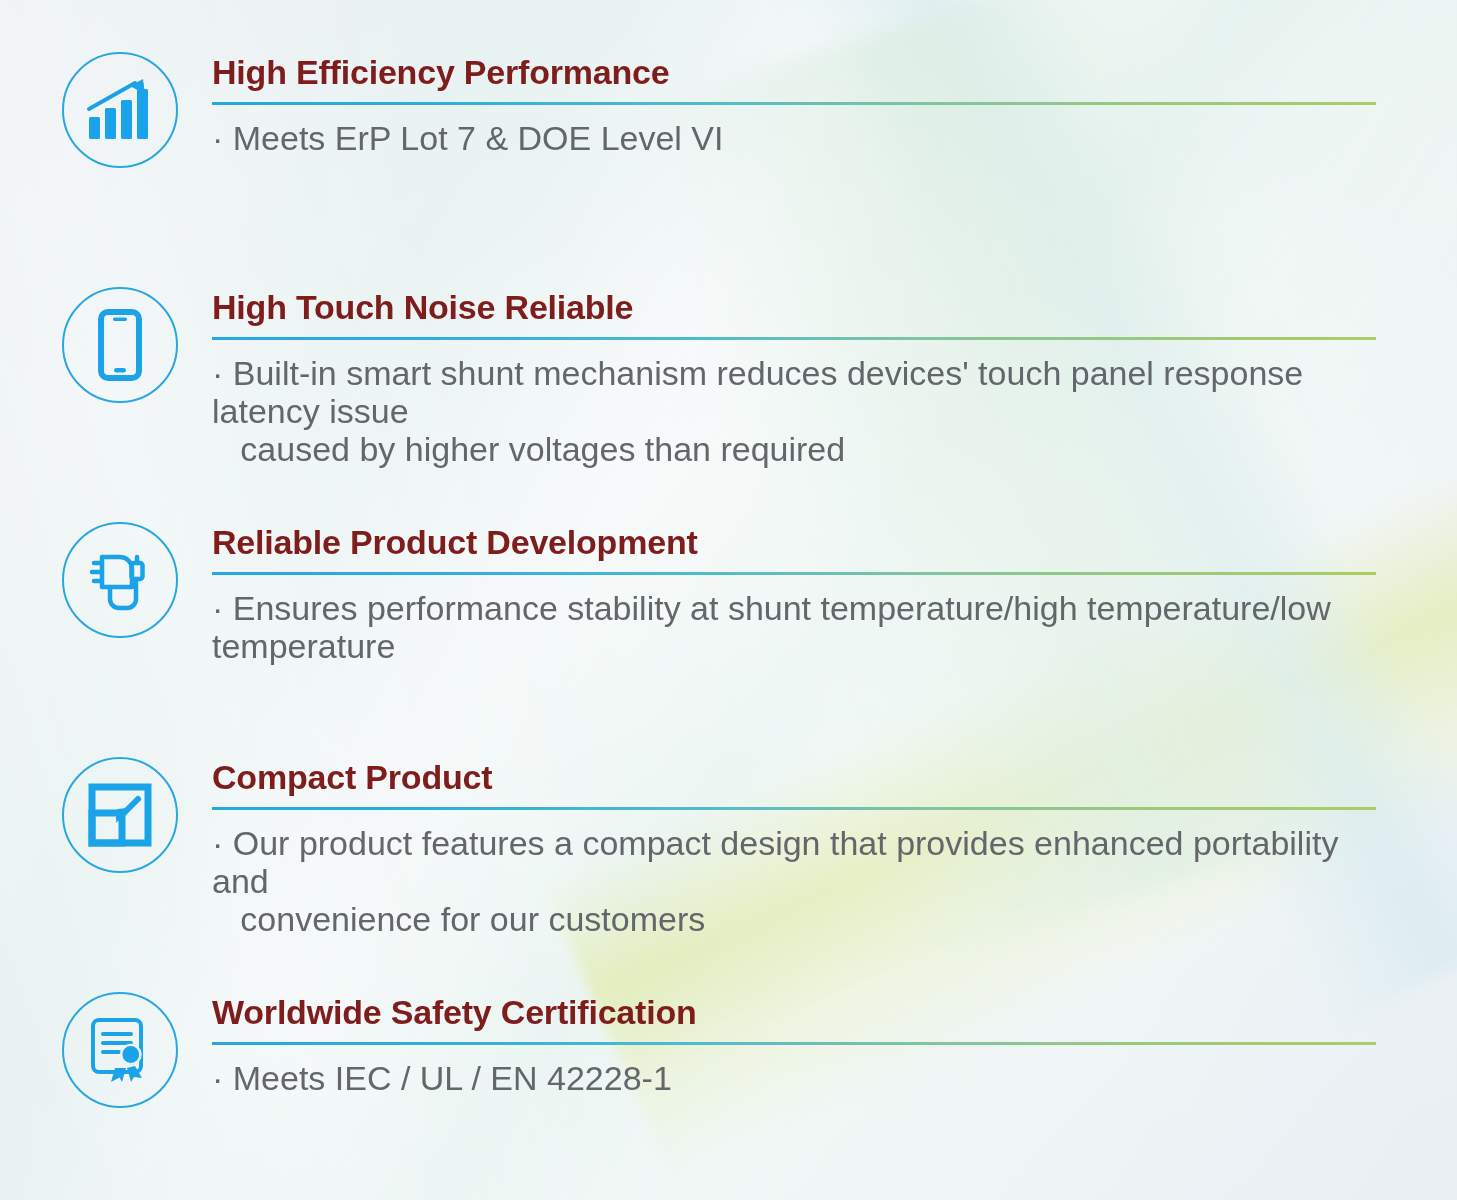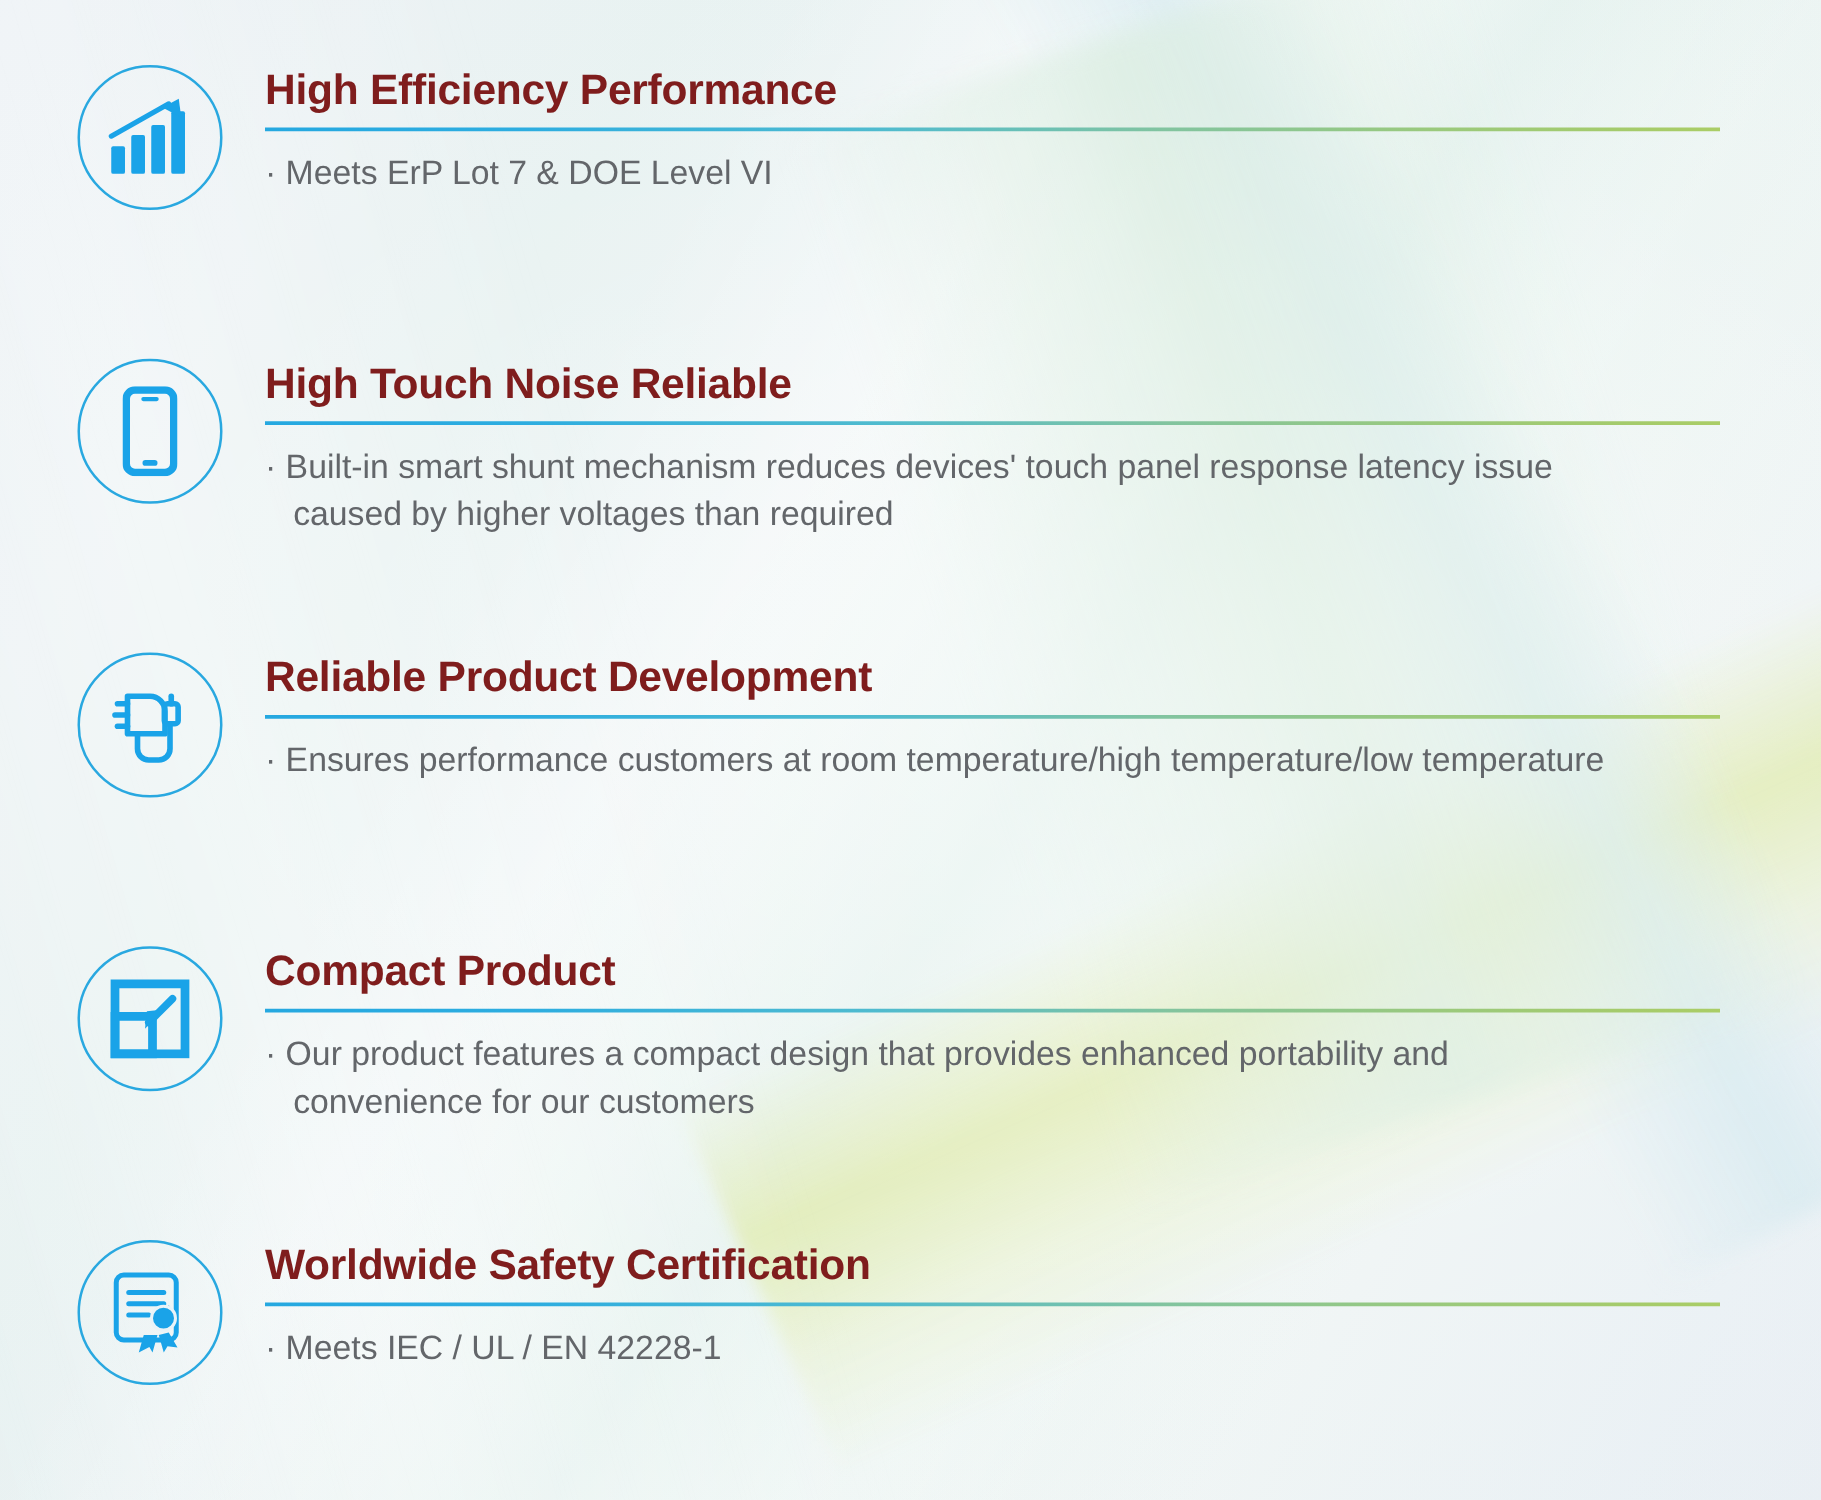--- a/index.html
+++ b/index.html
@@ -174,21 +174,21 @@
         #82c49f 62%,
         #9ac97d 80%,
         #a5cb6b 94%,
         #aacd66 100%);
   }
   .bullets {
     margin-top: 14px;
   }
   .bullet {
     color: #63666a;
-    font-size: 27px;
+    font-size: 34px;
     line-height: 38px;
     white-space: pre-wrap;
   }
 </style>
 </head>
 <body>
 
 <div id="page">
 
   <div class="bg-layer bg-base"></div>
@@ -261,21 +261,21 @@
               <rect x="51.5" y="18" width="11" height="16" rx="2.5"></rect>
               <path d="M57 12 V18"></path>
             </g>
           </svg>
         </div>
       </div>
       <div class="feature-body">
         <div class="feature-title">Reliable Product Development</div>
         <div class="rule"></div>
         <div class="bullets">
-          <div class="bullet">· Ensures performance customers at room temperature/high temperature/low temperature</div>
+          <div class="bullet">· Ensures performance stability at shunt temperature/high temperature/low temperature</div>
         </div>
       </div>
     </div>
 
     <div class="feature" style="top:757px;">
       <div class="icon-wrap">
         <div class="icon-circle">
           <svg width="64" height="64" viewBox="0 0 64 64" aria-hidden="true">
             <path d="M4 4 H60 V60 H4 Z" fill="none" stroke="#1aa3e8" stroke-width="7"></path>
             <path d="M4 30 H34 V60 H4 Z" fill="none" stroke="#1aa3e8" stroke-width="7"></path>

